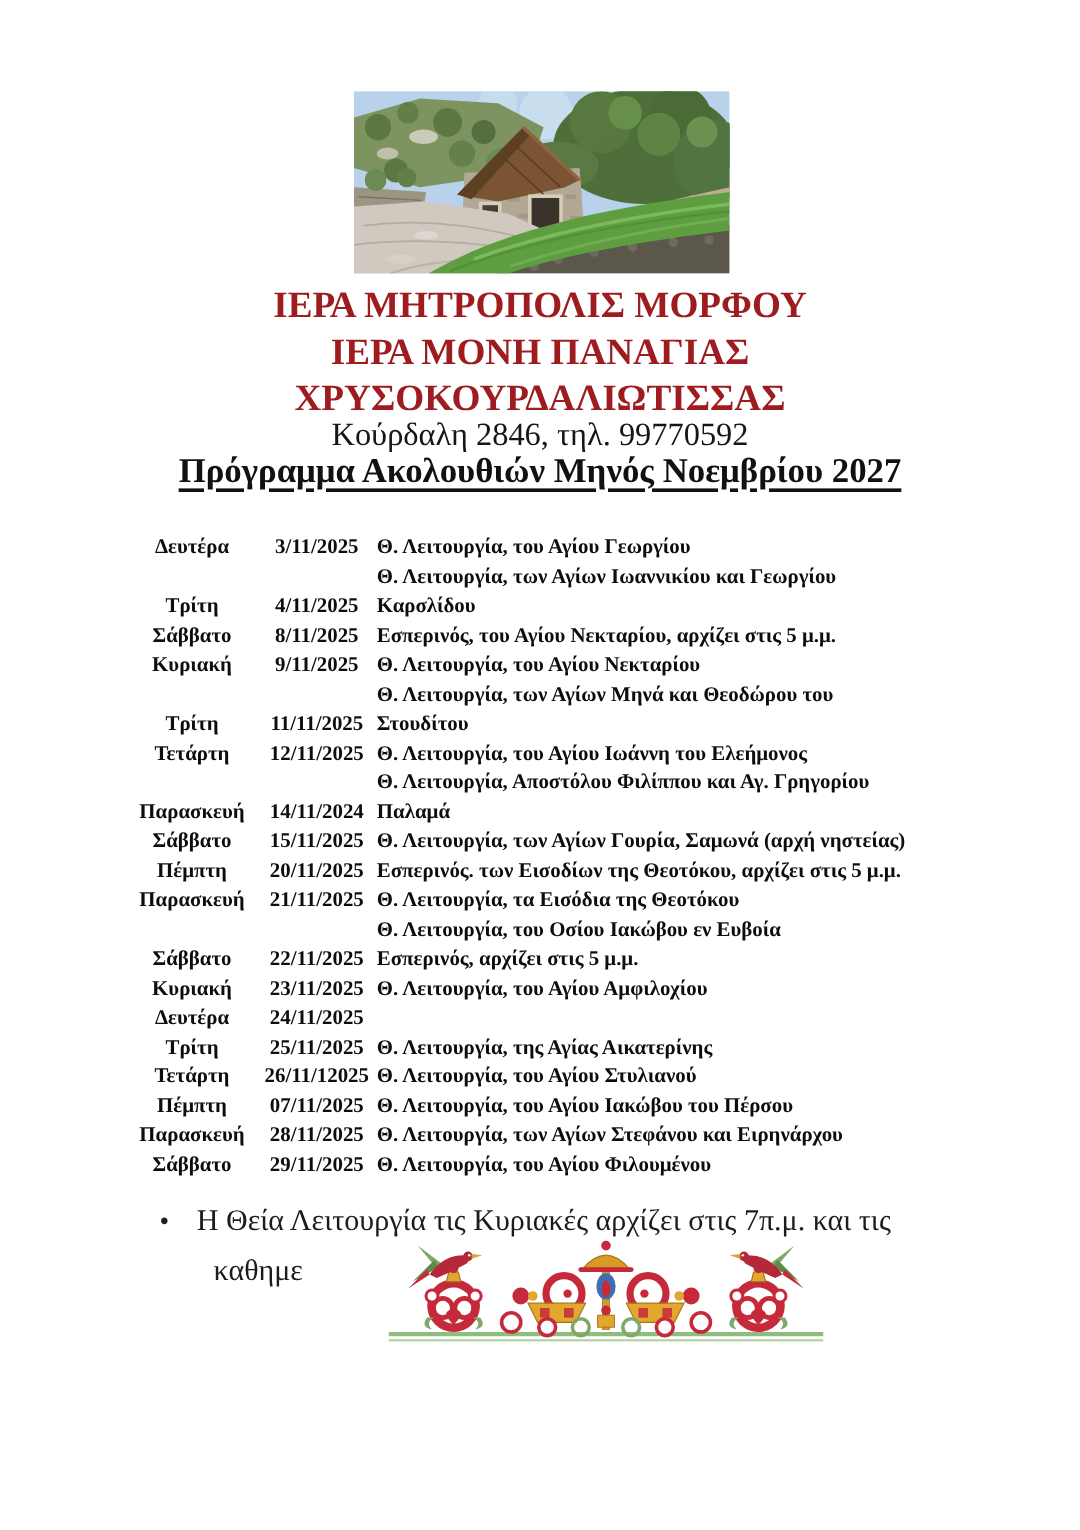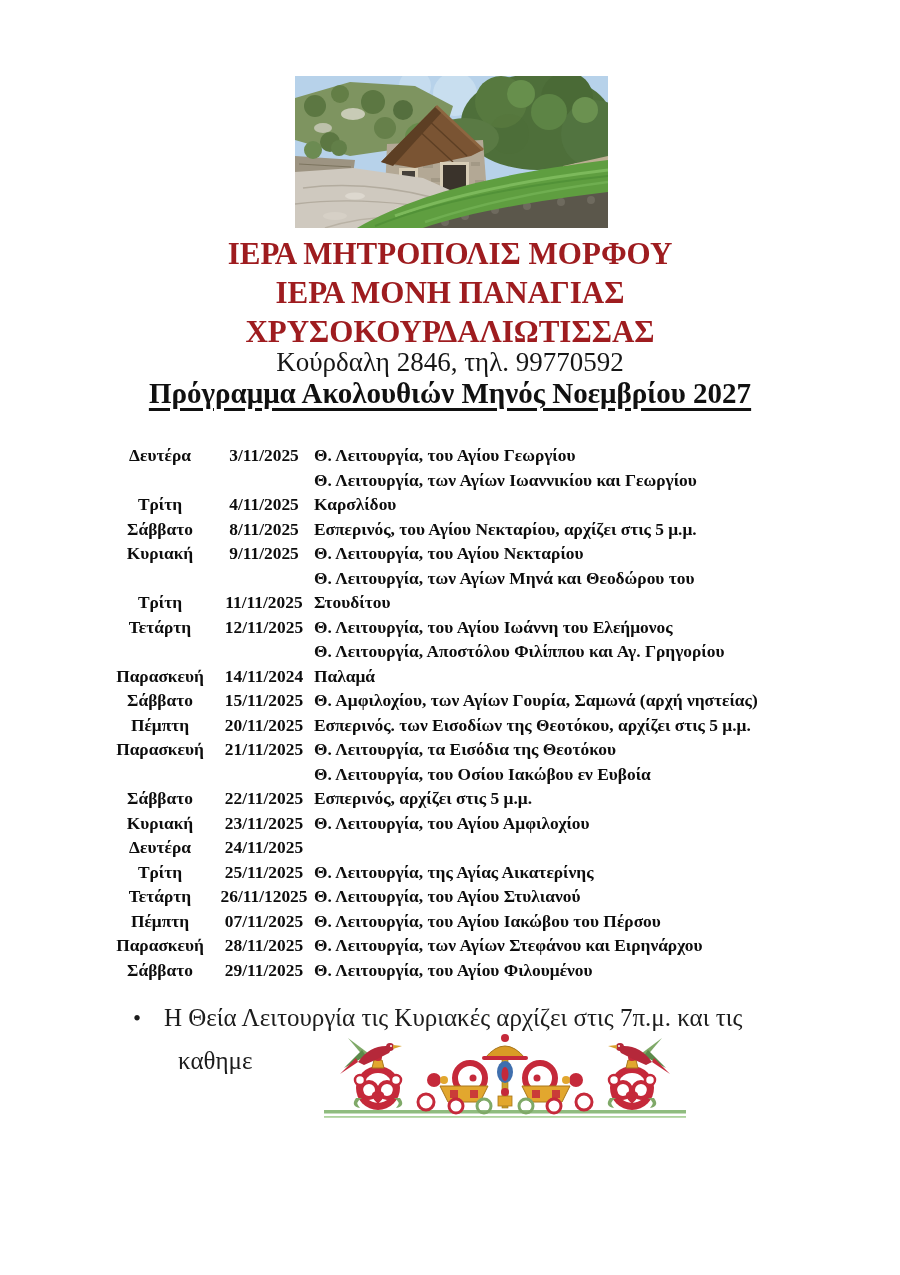--- a/index.html
+++ b/index.html
@@ -196,21 +196,21 @@
         <div class="c-date">14/11/2024</div>
         <div class="c-svc">
           <div class="svc-line">Θ. Λειτουργία, Αποστόλου Φιλίππου και Αγ. Γρηγορίου</div>
           <div class="svc-line">Παλαμά</div>
         </div>
       </div>
       <div class="row">
         <div class="c-day">Σάββατο</div>
         <div class="c-date">15/11/2025</div>
         <div class="c-svc">
-          <div class="svc-line">Θ. Αμφιλοχίου, των Αγίων Γουρία, Σαμωνά (αρχή νηστείας)</div>
+          <div class="svc-line">Θ. Λειτουργία, των Αγίων Γουρία, Σαμωνά (αρχή νηστείας)</div>
         </div>
       </div>
       <div class="row">
         <div class="c-day">Πέμπτη</div>
         <div class="c-date">20/11/2025</div>
         <div class="c-svc">
           <div class="svc-line">Εσπερινός. των Εισοδίων της Θεοτόκου, αρχίζει στις 5 μ.μ.</div>
         </div>
       </div>
       <div class="row">

